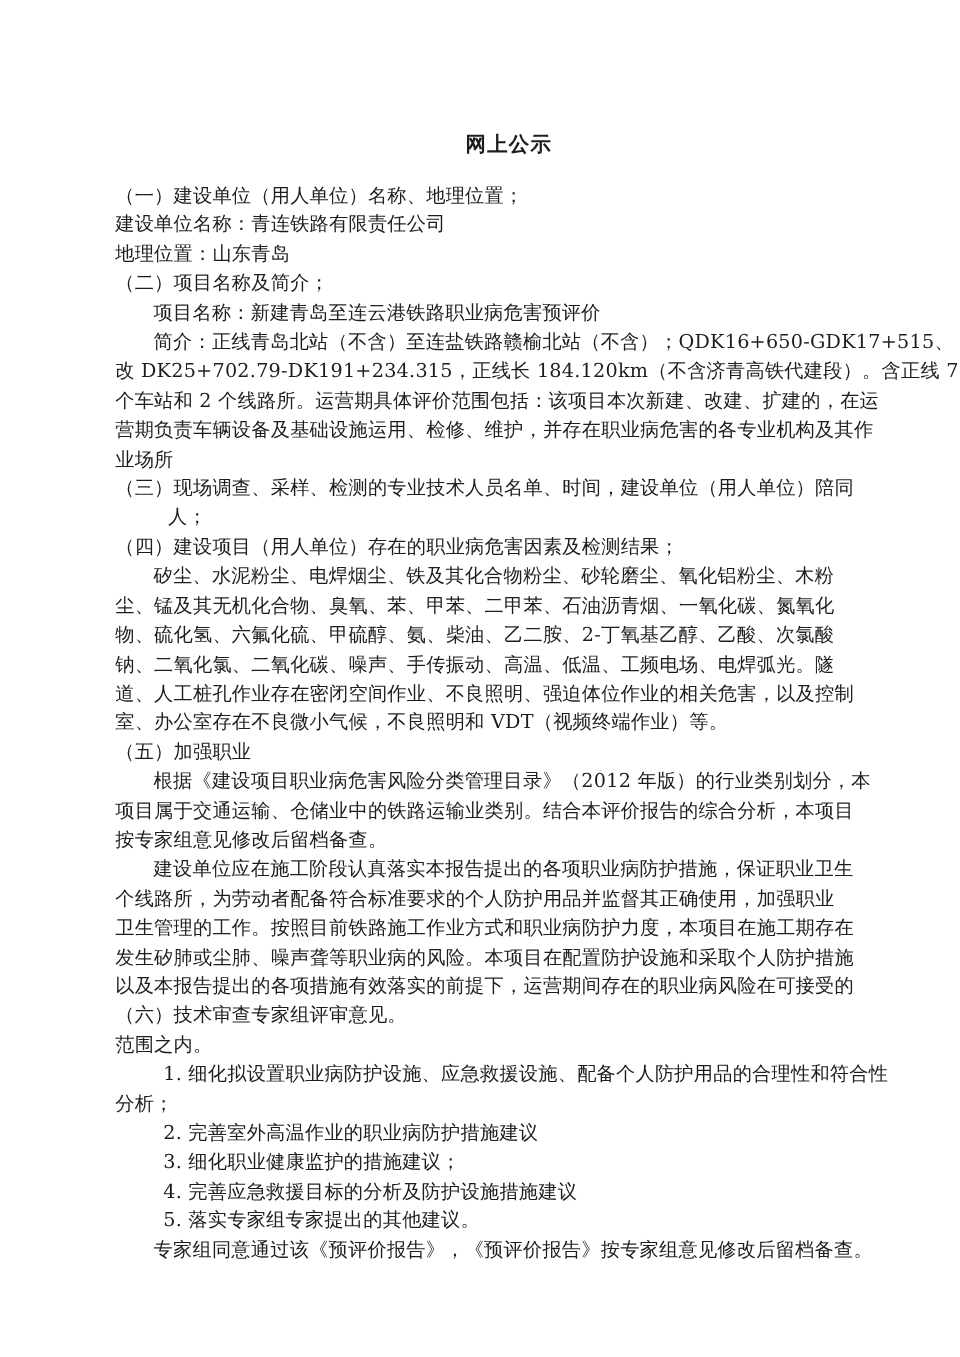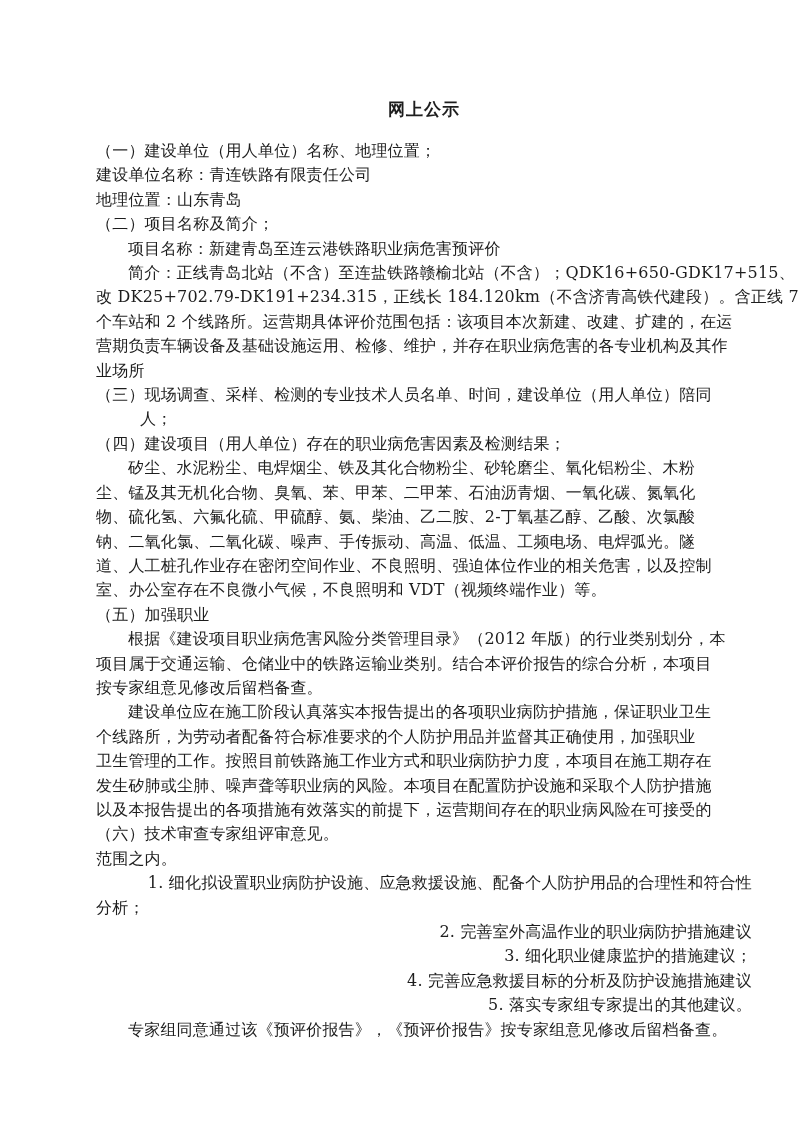--- a/index.html
+++ b/index.html
@@ -18,37 +18,37 @@
     position: absolute;
     left: 96px;
     top: 97px;
     width: 656px;
     font-family: "DejaVu Serif", "Liberation Serif", serif;
     font-size: 16px;
     line-height: 24.4px;
     color: #1d1d1d;
   }
   .doc-title {
-    margin: 0;
+    margin: 12px;
     padding: 0;
     font-size: 17px;
     font-weight: bold;
     text-align: center;
     line-height: 25px;
     letter-spacing: 1px;
   }
   .doc-body {
     margin-top: 17px;
   }
   .line {
     white-space: nowrap;
     letter-spacing: 0.2px;
   }
   .line.para { padding-left: 32px; }   
-  .line.item { padding-left: 40px; text-align: right; }   
+  .line.item { padding-left: 40px; }   
   .line.cont { padding-left: 44px; }   
 </style>
 </head>
 <body>
 
 <div class="page">
   <div class="content">
     <h1 class="doc-title">网上公示</h1>
     <div class="doc-body">
         <div class="line">（一）建设单位（用人单位）名称、地理位置；</div>

